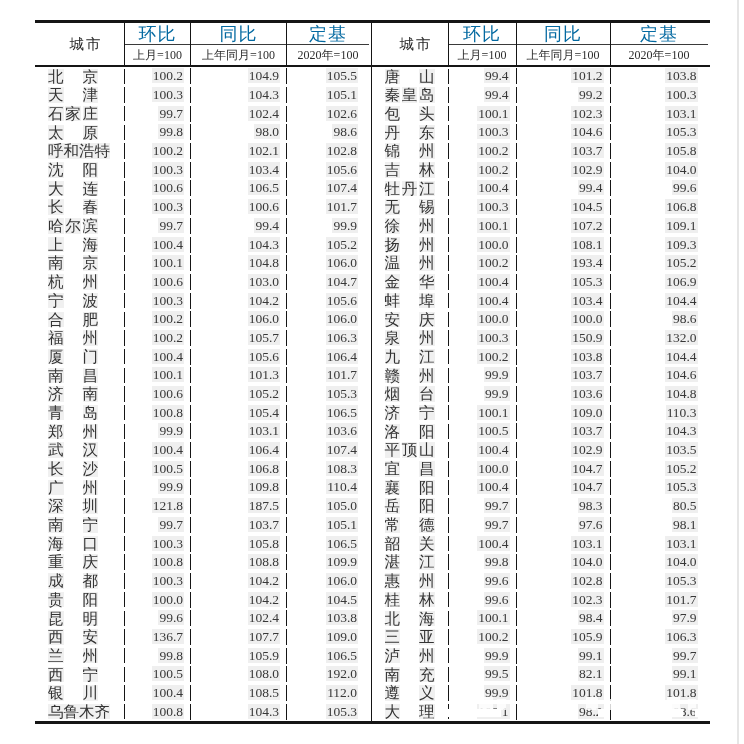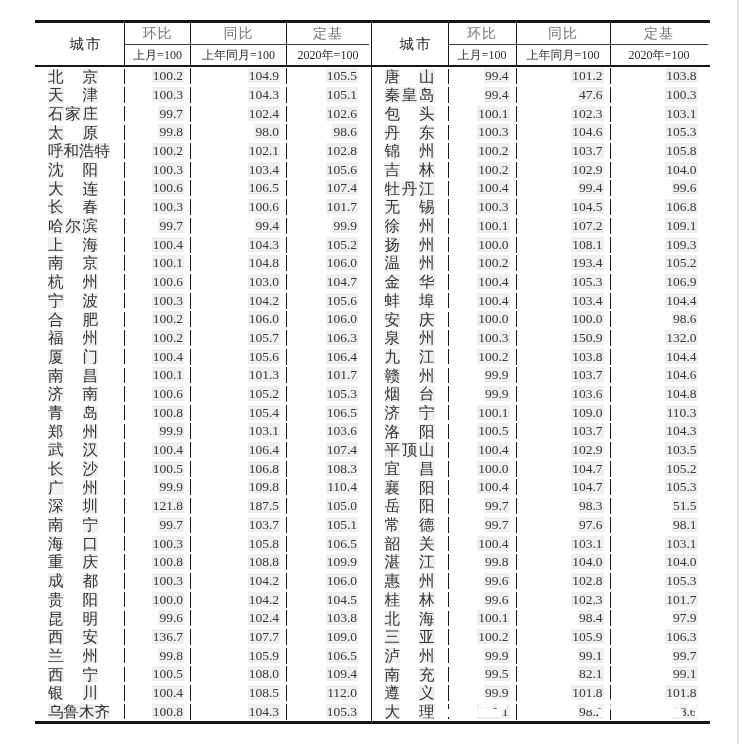--- a/index.html
+++ b/index.html
@@ -19,21 +19,21 @@
   
   .t0 .c-city{width:90px;} .t0 .c-v0{width:66px;} .t0 .c-v1{width:96px;} .t0 .c-v2{width:82px;}
   .t1 .c-city{width:77px;} .t1 .c-v0{width:68px;} .t1 .c-v1{width:94px;} .t1 .c-v2{width:97px;}
   .c-city,.c-v0,.c-v1{border-right:1.5px solid #151515;}
   .cell{box-sizing:border-box;flex:none;overflow:visible;}
   
   .thead{display:flex;height:42px;border-bottom:2px solid #151515;}
   .th-city{display:flex;align-items:center;justify-content:center;font-size:14.5px;letter-spacing:2px;color:#262626;}
   .hcol{display:flex;flex-direction:column;}
   .htop{height:21px;display:flex;align-items:center;justify-content:center;
-        border-bottom:1px solid #3a3a3a;font-size:14px;letter-spacing:1px;color:#737373;}
+        border-bottom:1px solid #3a3a3a;font-size:18px;letter-spacing:1px;color:#0369a1;}
   .hbot{height:20px;display:flex;align-items:center;justify-content:center;font-size:12px;color:#2c2c2c;text-align:center;}
   
   .drow{display:flex;height:18.69px;align-items:center;}
   .c-city{display:flex;align-items:center;padding-left:13px;}
   .city-inner{display:inline-flex;justify-content:space-between;width:50px;font-size:15.5px;line-height:1;color:#333;}
   .city-inner.wide{width:auto;}
   .cchar{background:#f0f0f0;}
   .c-num{text-align:right;font-size:13.5px;color:#383838;}
   .c-num .num{background:#efefef;padding:0 1px;}
   .t0 .c-v0.c-num,.t1 .c-v0.c-num{padding-right:6px;}
@@ -425,21 +425,21 @@
       </div>
       <div class="drow">
         <div class="cell c-city">
           <span class="city-inner">
             <span class="cchar">西</span>
             <span class="cchar">宁</span>
           </span>
         </div>
         <div class="cell c-num c-v0"><span class="num">100.5</span></div>
         <div class="cell c-num c-v1"><span class="num">108.0</span></div>
-        <div class="cell c-num c-v2"><span class="num">109.4</span></div>
+        <div class="cell c-num c-v2"><span class="num">192.0</span></div>
       </div>
       <div class="drow">
         <div class="cell c-city">
           <span class="city-inner">
             <span class="cchar">银</span>
             <span class="cchar">川</span>
           </span>
         </div>
         <div class="cell c-num c-v0"><span class="num">100.4</span></div>
         <div class="cell c-num c-v1"><span class="num">108.5</span></div>
@@ -488,21 +488,21 @@
       </div>
       <div class="drow">
         <div class="cell c-city">
           <span class="city-inner">
             <span class="cchar">秦</span>
             <span class="cchar">皇</span>
             <span class="cchar">岛</span>
           </span>
         </div>
         <div class="cell c-num c-v0"><span class="num">99.4</span></div>
-        <div class="cell c-num c-v1"><span class="num">47.6</span></div>
+        <div class="cell c-num c-v1"><span class="num">99.2</span></div>
         <div class="cell c-num c-v2"><span class="num">100.3</span></div>
       </div>
       <div class="drow">
         <div class="cell c-city">
           <span class="city-inner">
             <span class="cchar">包</span>
             <span class="cchar">头</span>
           </span>
         </div>
         <div class="cell c-num c-v0"><span class="num">100.1</span></div>
@@ -733,21 +733,21 @@
       </div>
       <div class="drow">
         <div class="cell c-city">
           <span class="city-inner">
             <span class="cchar">岳</span>
             <span class="cchar">阳</span>
           </span>
         </div>
         <div class="cell c-num c-v0"><span class="num">99.7</span></div>
         <div class="cell c-num c-v1"><span class="num">98.3</span></div>
-        <div class="cell c-num c-v2"><span class="num">51.5</span></div>
+        <div class="cell c-num c-v2"><span class="num">80.5</span></div>
       </div>
       <div class="drow">
         <div class="cell c-city">
           <span class="city-inner">
             <span class="cchar">常</span>
             <span class="cchar">德</span>
           </span>
         </div>
         <div class="cell c-num c-v0"><span class="num">99.7</span></div>
         <div class="cell c-num c-v1"><span class="num">97.6</span></div>

